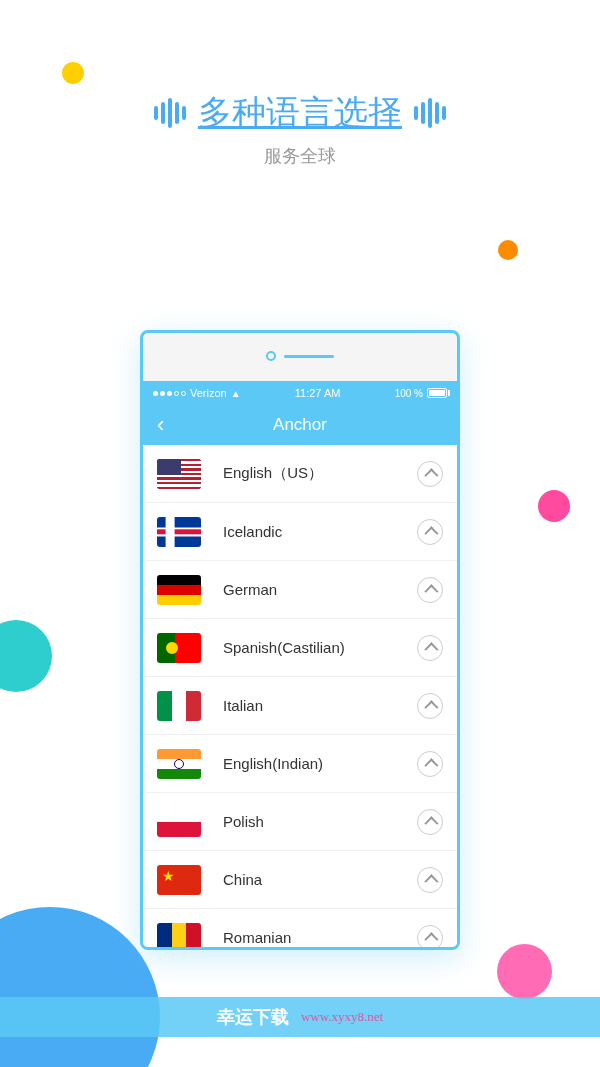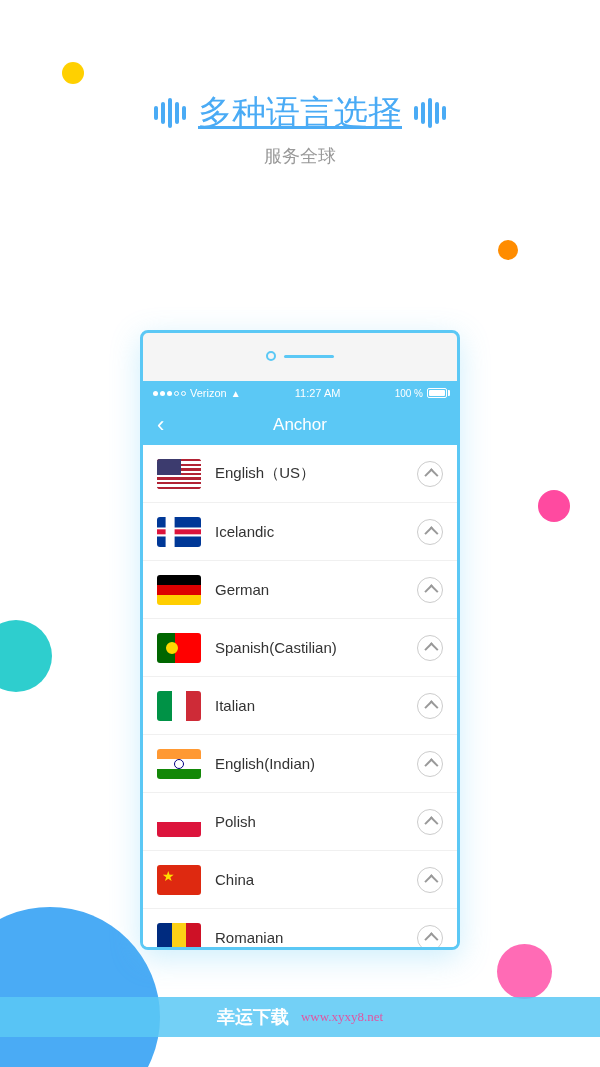--- a/index.html
+++ b/index.html
@@ -419,20 +419,21 @@
         #002B7F 0%, #002B7F 33.3%,
         #FCD116 33.3%, #FCD116 66.6%,
         #CE1126 66.6%, #CE1126 100%
       );
     }
 
     .lang-name {
       flex: 1;
       font-size: 15px;
       color: #333;
+      margin-left: 8px;
     }
 
     .chevron-up {
       width: 26px; height: 26px;
       border: 1.5px solid #ccc;
       border-radius: 50%;
       display: flex;
       align-items: center;
       justify-content: center;
       flex-shrink: 0;

